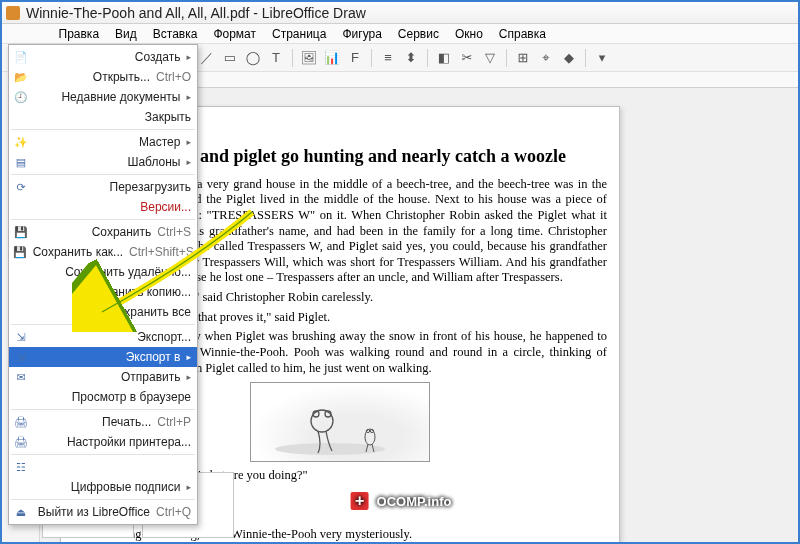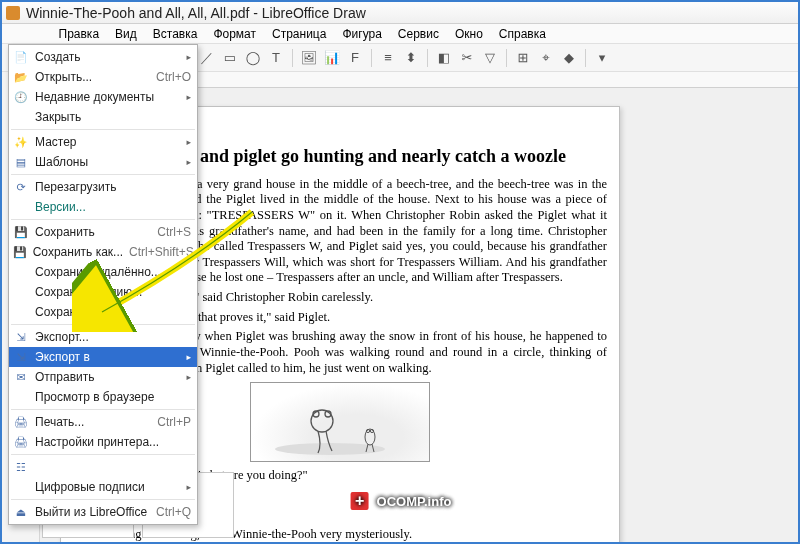--- a/index.html
+++ b/index.html
@@ -93,25 +93,25 @@
   .file-menu .row.highlight {
     background: #2f6fd0;
     color: #fff;
   }
   .file-menu .row .ic {
     width: 16px; height: 14px;
     display:flex;align-items:center;justify-content:center;
     color:#4a6ea8;
     font-size: 11px;
   }
-  .file-menu .row .lbl { flex: 1; white-space: nowrap; }
+  .file-menu .row .lbl { flex: 1; white-space: nowrap; text-align: right; }
   .file-menu .row .sc { color: #777; font-size: 12px; margin-left:auto; }
   .file-menu .row .sub { font-size: 9px; color:#666; }
   .file-menu .row.highlight .sub { color:#fff; }
-  .file-menu .row.disabled { color:#0f766e; }
+  .file-menu .row.disabled { color:#b91c1c; }
   .file-menu .msep {
     height:1px; background:#e2e2e2; margin:2px 2px;
   }
   
   .arrow-svg {
     position:absolute;
     top: 200px; left: 70px;
     z-index: 60;
     pointer-events:none;
   }

